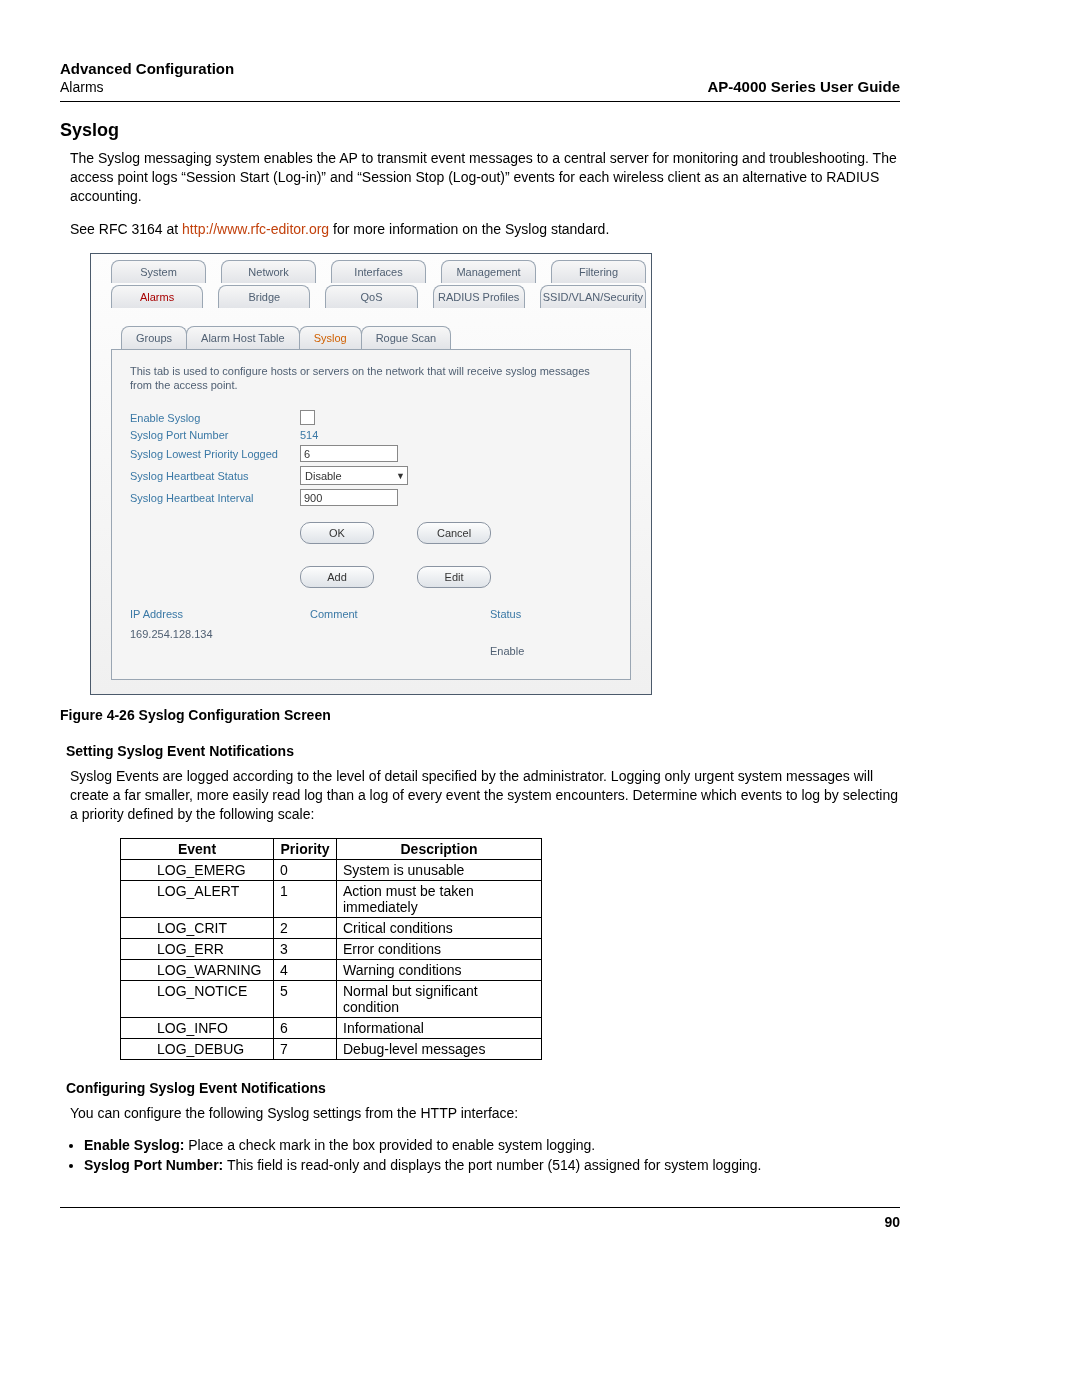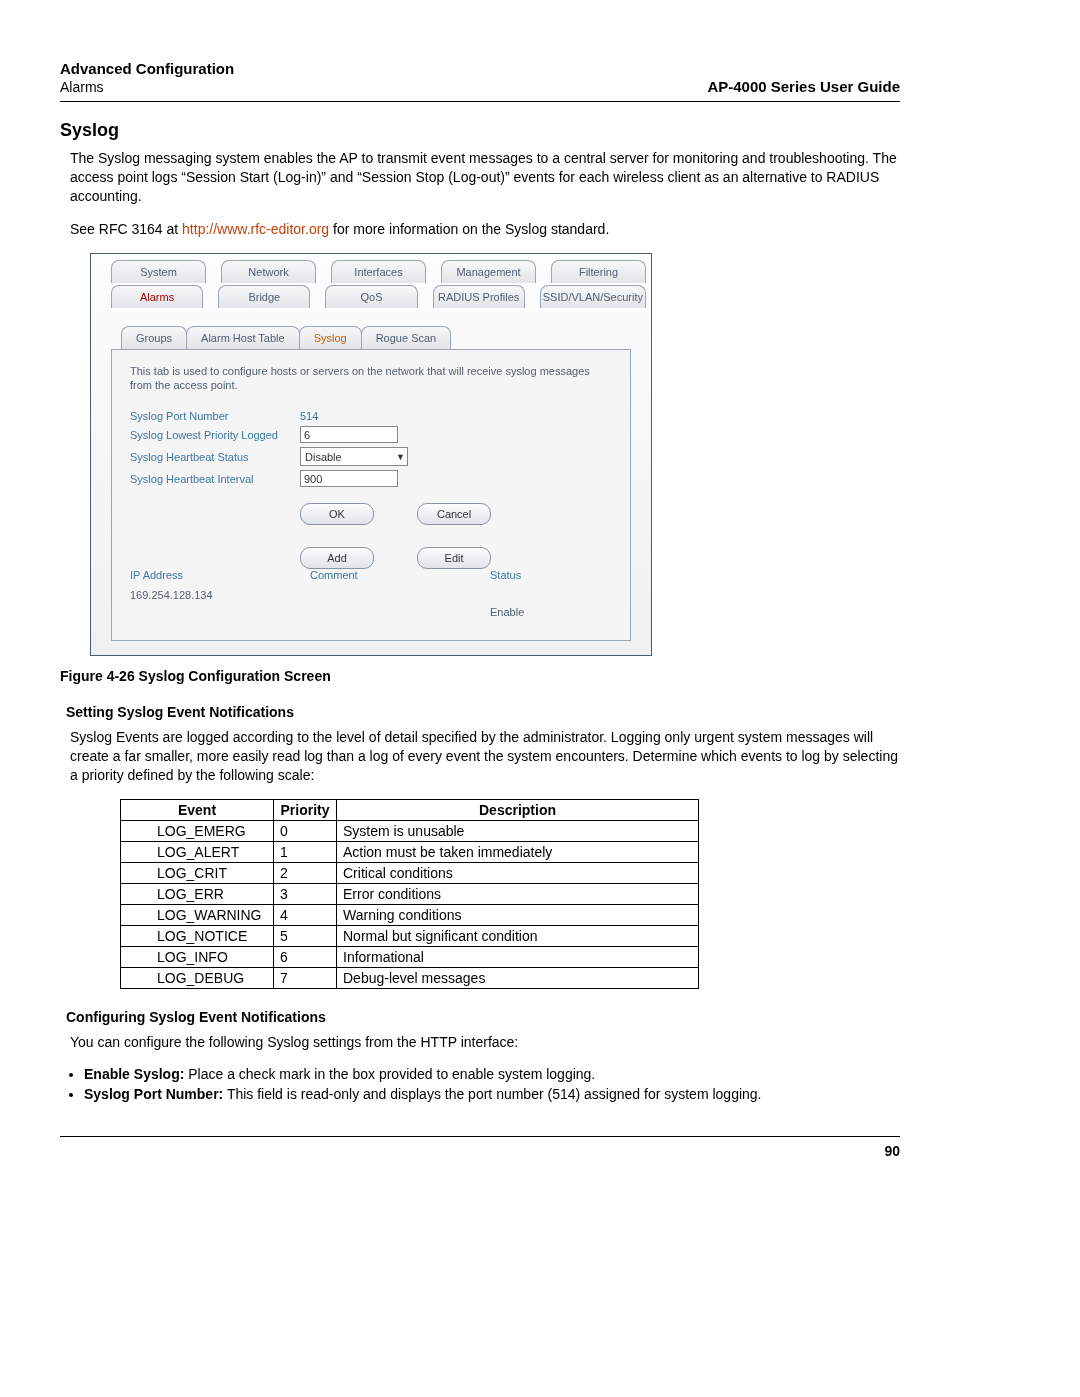--- a/index.html
+++ b/index.html
@@ -76,37 +76,37 @@
   .sel { border:1px solid #888; background:#fff; height:17px; width:100px; font-size:11px; display:flex; align-items:center; justify-content:space-between; padding:0 2px 0 4px; color:#333;}
   .caret { font-size:9px; color:#333; }
   .btn {
     display:inline-flex; align-items:center; justify-content:center;
     min-width:72px; height:20px;
     border:1px solid #8a94a2; border-radius:10px;
     background:linear-gradient(#fdfdfd,#dfe3e8);
     color:#333; font-size:11px; cursor:default; margin-right:40px;
   }
   .btnrow { margin:16px 0 0 170px; }
-  .tblhead { display:flex; color:#3a78a5; font-weight:normal;}
+  .tblhead { display:flex; margin-top:20px; color:#3a78a5; font-weight:normal;}
   .tblhead div:nth-child(1){width:180px;}
   .tblhead div:nth-child(2){width:180px;}
   .tblhead div:nth-child(3){width:100px;}
   .tbldata { display:flex; margin-top:8px; color:#506073;}
   .tbldata div:nth-child(1){width:180px;}
   .tbldata div:nth-child(2){width:180px;}
   .tbldata div:nth-child(3){width:100px;margin-top:17px;}
 
   .figcap { font-weight:bold; margin: 10px 0 20px 0; }
   h3.sect { font-size:14px; font-weight:bold; margin: 0 0 8px 6px; }
 
   
   table.prio {
     border-collapse: collapse;
     margin: 4px 0 20px 60px;
-    width: 579px;
+    width: 422px;
   }
   table.prio th, table.prio td {
     border:1px solid #000;
     padding:2px 6px;
     font-size:14px;
     text-align:left;
     vertical-align:top;
   }
   table.prio th { font-weight:bold; text-align:center; }
   table.prio td.evt { width:110px;padding-left:36px; }
@@ -156,20 +156,24 @@
     <div class="subtab">Groups</div>
     <div class="subtab">Alarm Host Table</div>
     <div class="subtab active">Syslog</div>
     <div class="subtab">Rogue Scan</div>
   </div>
 
   <div class="panelbody">
     <div class="desc">This tab is used to configure hosts or servers on the network that will receive syslog messages from the access point.</div>
 
     <div class="formrow">
+      <div class="formlabel">Enable Syslog</div>
+      <div class="chk"></div>
+    </div>
+    <div class="formrow">
       <div class="formlabel">Syslog Port Number</div>
       <div>514</div>
     </div>
     <div class="formrow">
       <div class="formlabel">Syslog Lowest Priority Logged</div>
       <input class="inp" style="width: 90px;" value="6">
     </div>
     <div class="formrow">
       <div class="formlabel">Syslog Heartbeat Status</div>
       <div class="sel">

